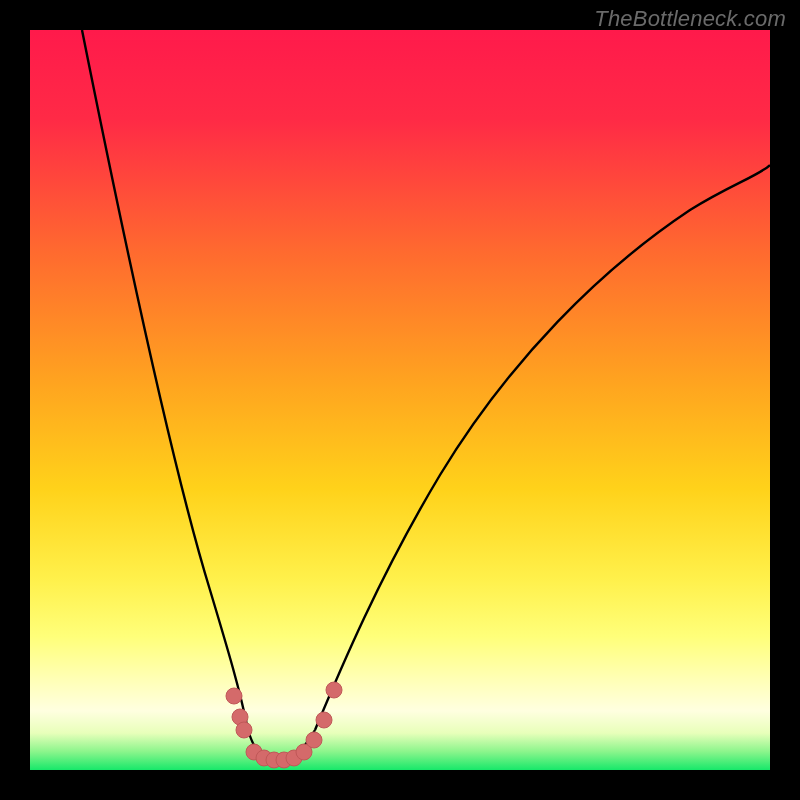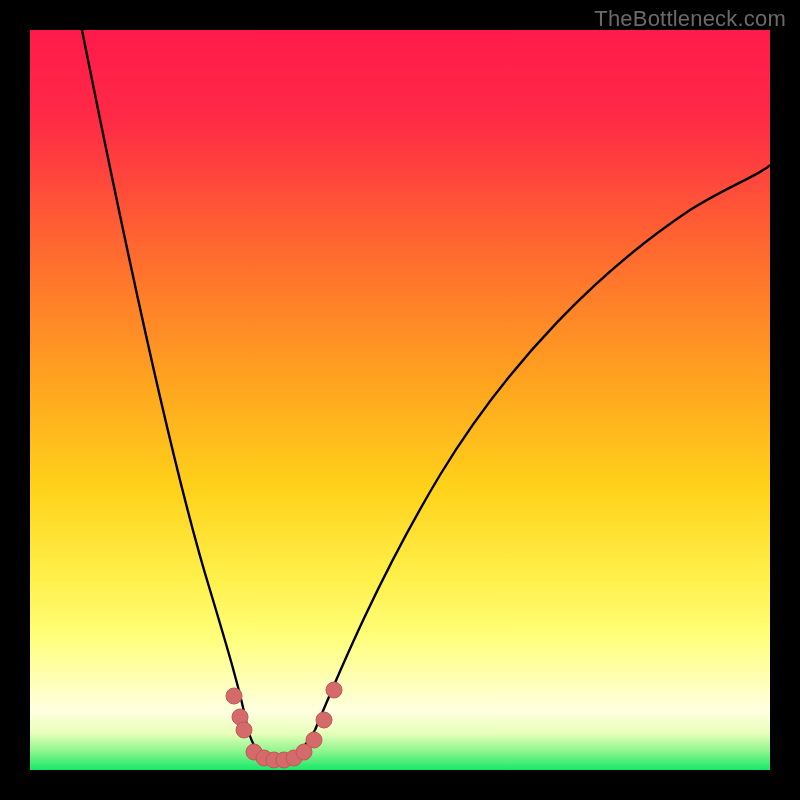--- a/index.html
+++ b/index.html
@@ -9,20 +9,21 @@
     height: 800px;
     overflow: hidden;
     background: #000;
     font-family: Arial, Helvetica, sans-serif;
   }
   .frame {
     position: absolute;
     top: 0; left: 0;
     width: 800px; height: 800px;
     background: #000;
+    font-style: italic;
   }
   .plot-area {
     position: absolute;
     top: 30px; left: 30px;
     width: 740px; height: 740px;
     overflow: hidden;
   }
   .gradient-bg {
     position: absolute;
     top: 0; left: 0;

